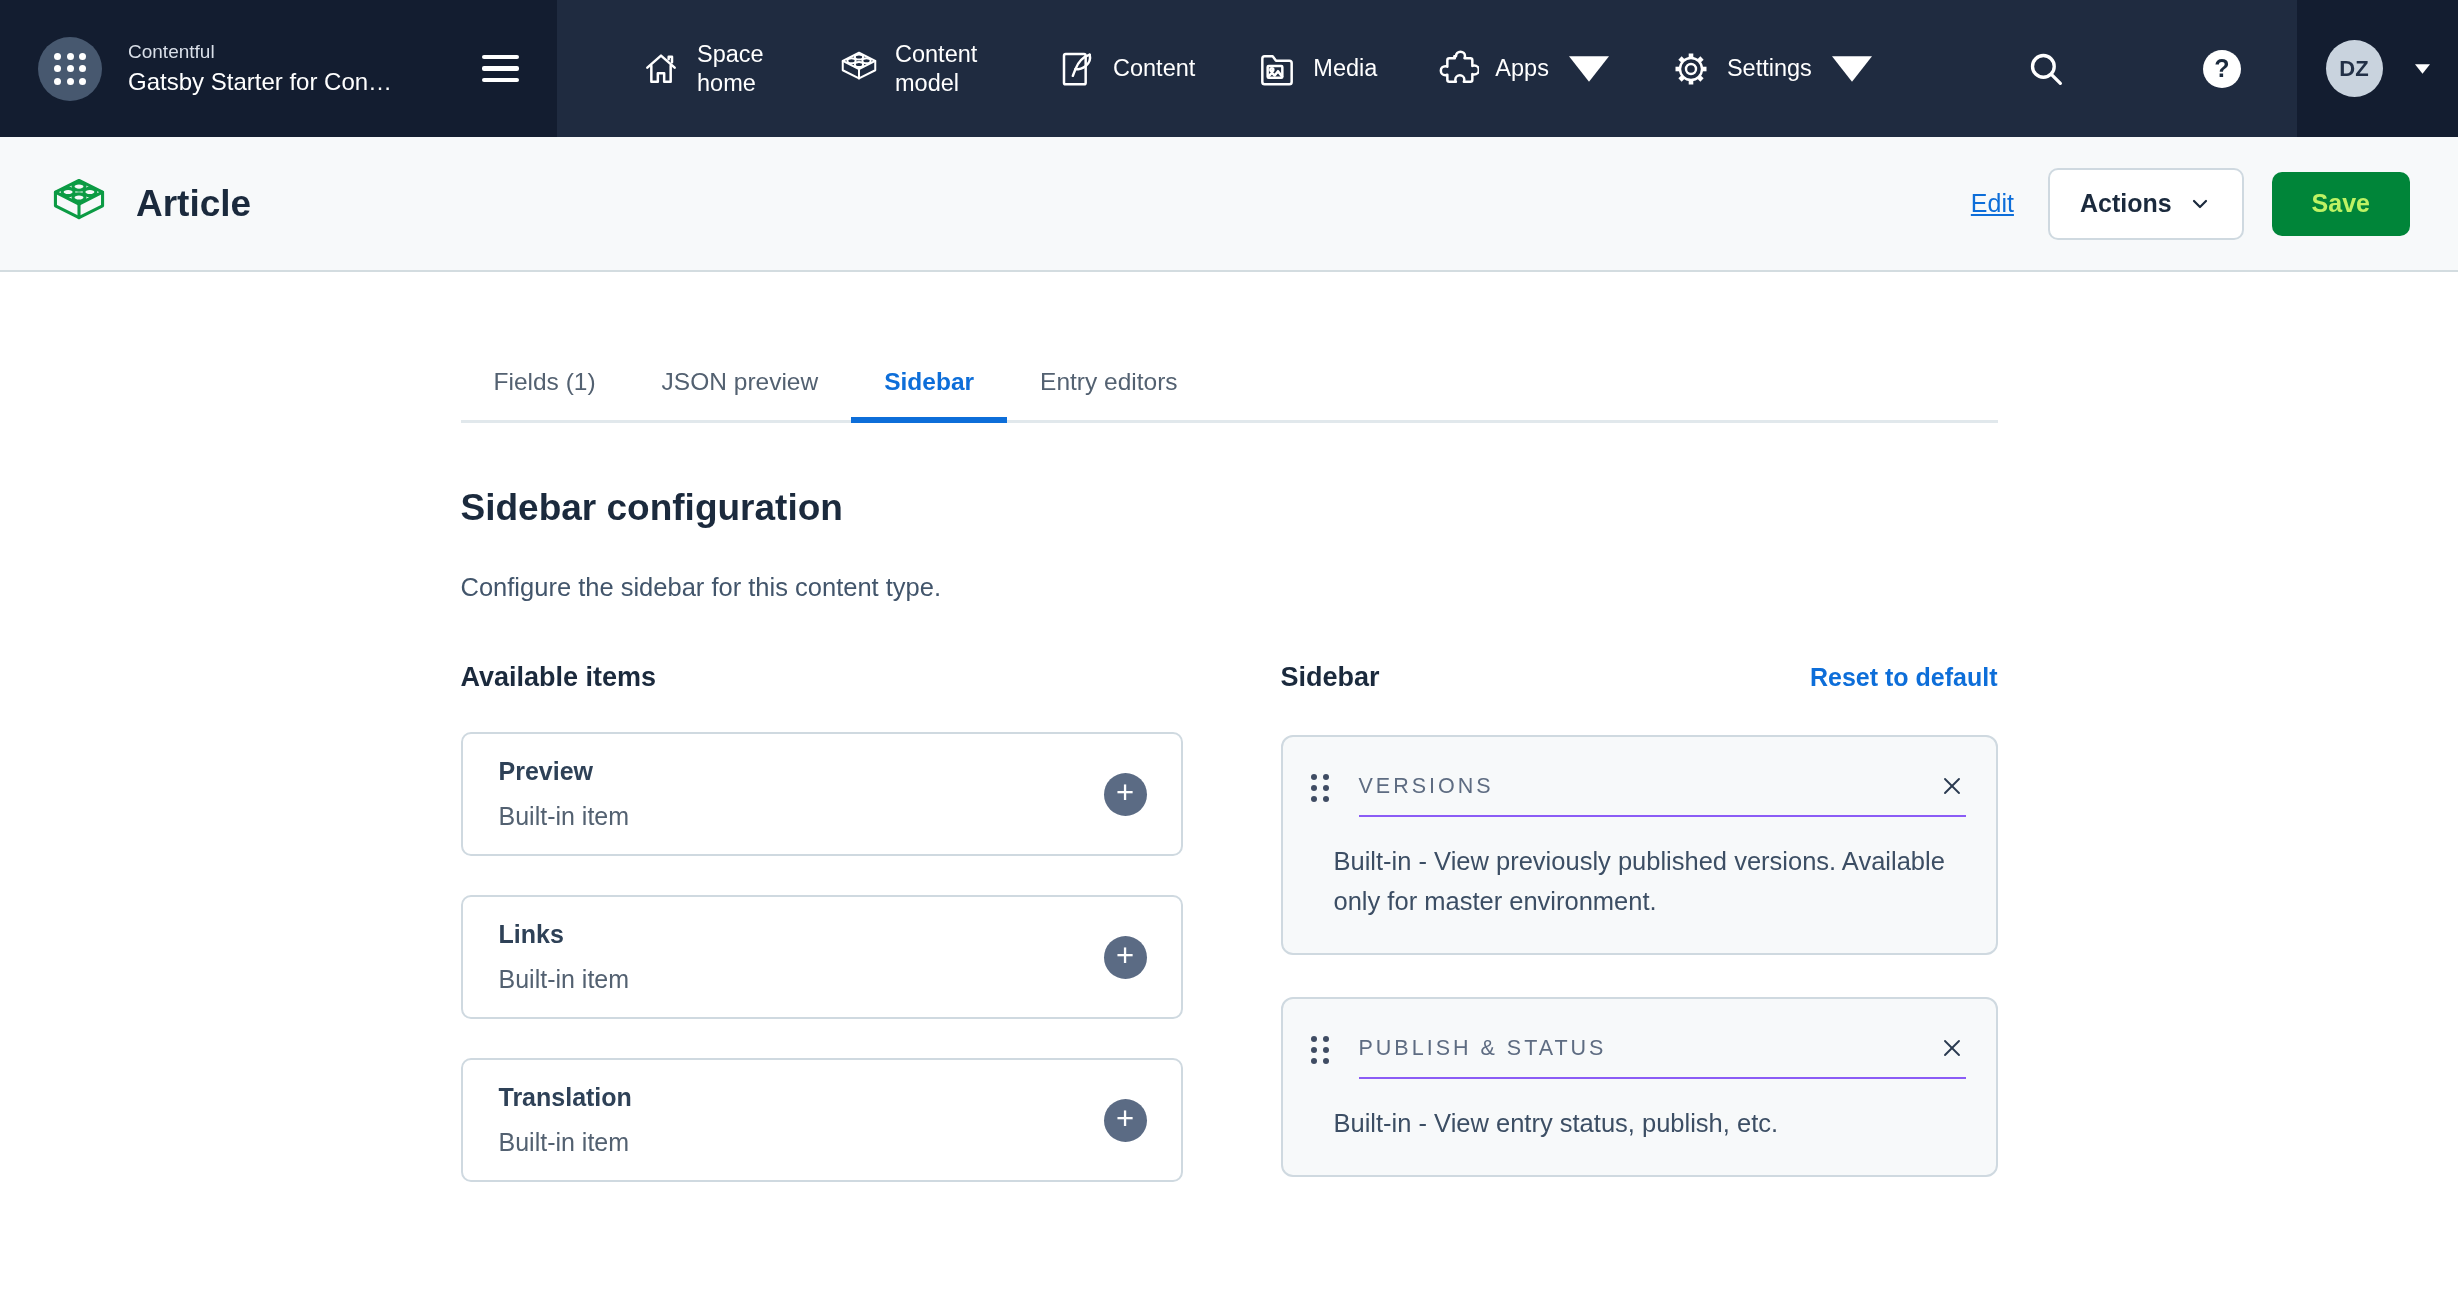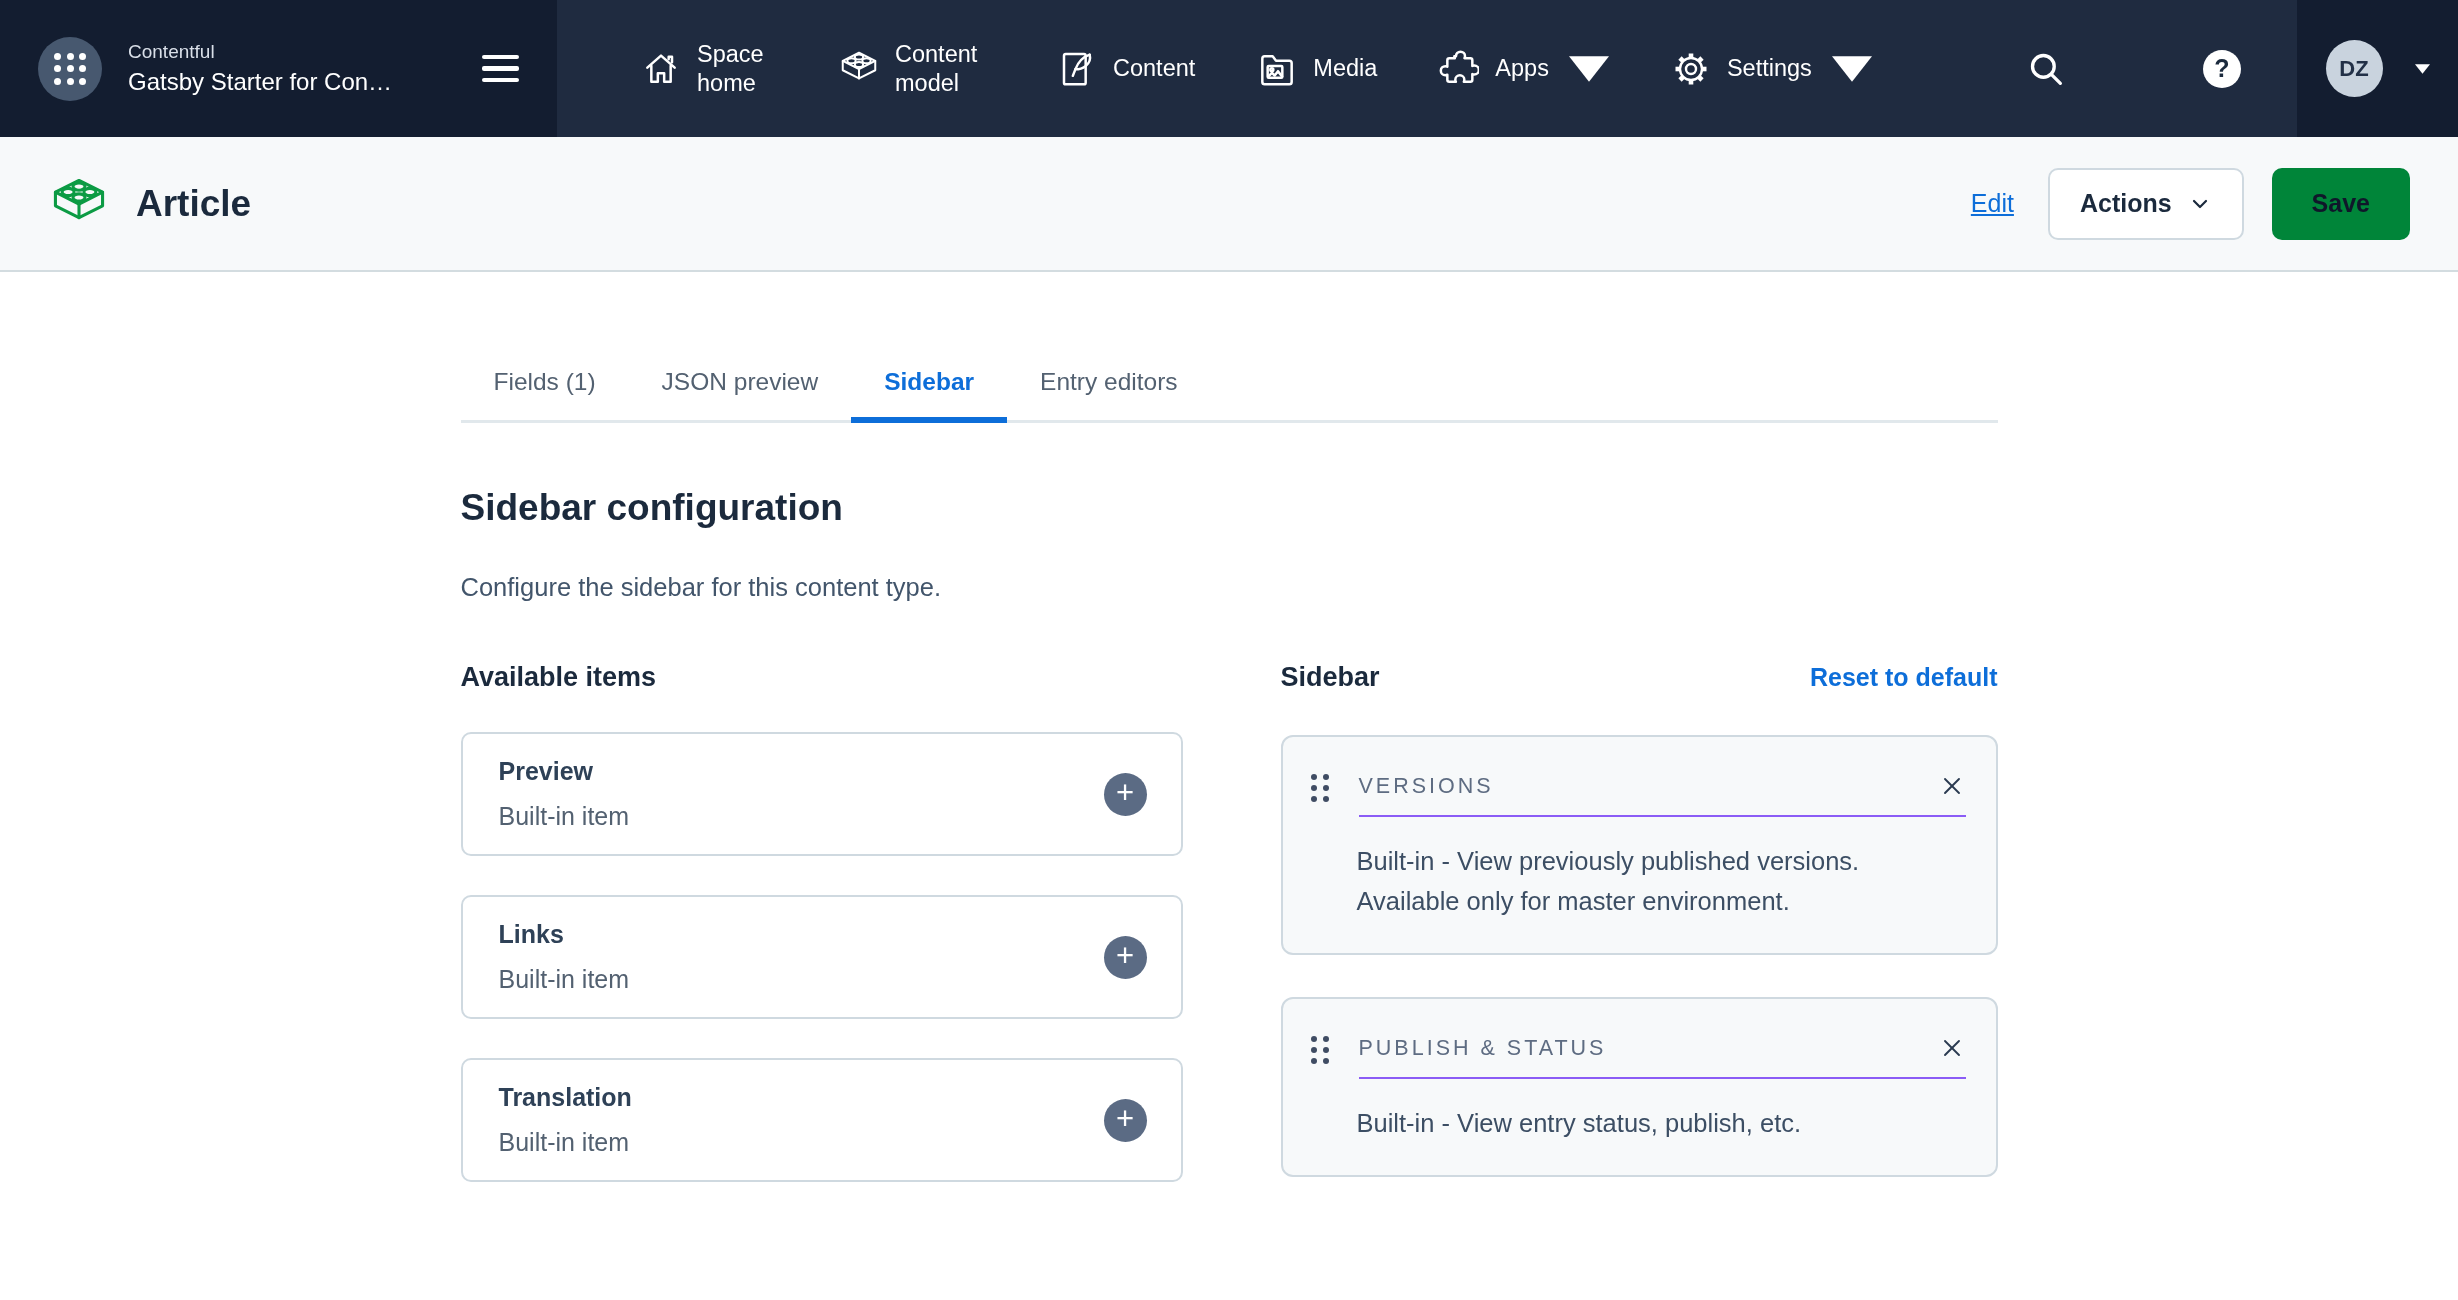--- a/index.html
+++ b/index.html
@@ -60,21 +60,21 @@
   .header-actions { margin-left: auto; display: flex; align-items: center; }
   .edit-link { font-size: 25px; font-weight: 500; color: #0D6ED9; text-decoration: underline; cursor: pointer; }
   .actions-btn {
     margin-left: 34px; height: 72px; padding: 0 30px; background: #fff;
     border: 2px solid #CFD9E0; border-radius: 10px; display: flex; align-items: center; gap: 16px;
     font-size: 25px; font-weight: 600; color: #1B2A3D; cursor: pointer;
     font-family: "Liberation Sans", sans-serif;
   }
   .actions-btn svg { width: 24px; height: 24px; }
   .save-btn {
-    margin-left: 28px; height: 72px; padding: 0 40px; background: #008539; color: #0f172a;
+    margin-left: 28px; height: 64px; padding: 0 40px; background: #008539; color: #bef264;
     border: none; border-radius: 10px; font-size: 25px; font-weight: 600; cursor: pointer;
     font-family: "Liberation Sans", sans-serif;
   }
 
   
   .container { width: 1537px; margin: 0 auto; }
   .tabs { display: flex; margin-top: 96px; border-bottom: 3px solid #E1E8EC; }
   .tab {
     padding: 0 33px 24px; font-size: 24.5px; color: #536171; cursor: pointer; position: relative;
   }
@@ -121,21 +121,21 @@
   .head-right {
     flex: 1; display: flex; align-items: center; height: 60px;
     border-bottom: 2px solid #8b5cf6; min-width: 0;
   }
   .widget-title {
     font-size: 21.5px; letter-spacing: 3px; color: #5E6C82; font-weight: 500;
   }
   .close-btn { margin-left: auto; background: none; border: none; cursor: pointer; padding: 0; display: flex; }
   .close-btn svg { width: 28px; height: 28px; }
   .widget-desc {
-    margin-left: 46px; margin-top: 24px; font-size: 25.5px; color: #3C4E64; line-height: 40px;
+    margin-left: 23px; margin-top: 24px; font-size: 25.5px; color: #3C4E64; line-height: 40px;
     max-width: 620px;
   }
 </style>
 </head>
 <body>
 
 <nav class="topnav">
   <div class="nav-left">
     <div class="logo-circle">
       <span class="logo-grid">

